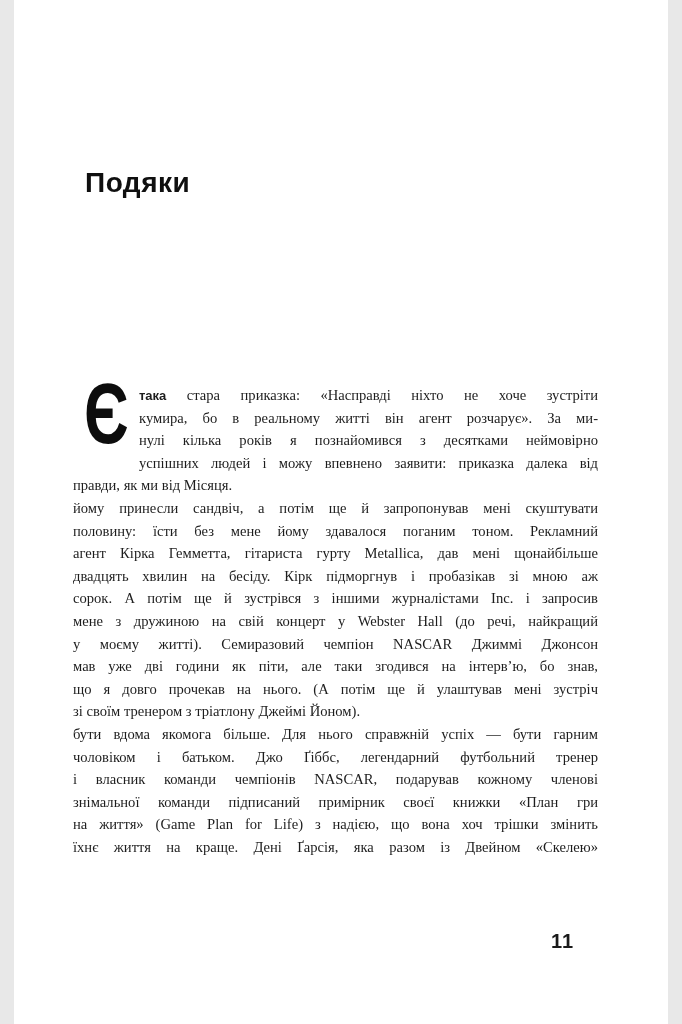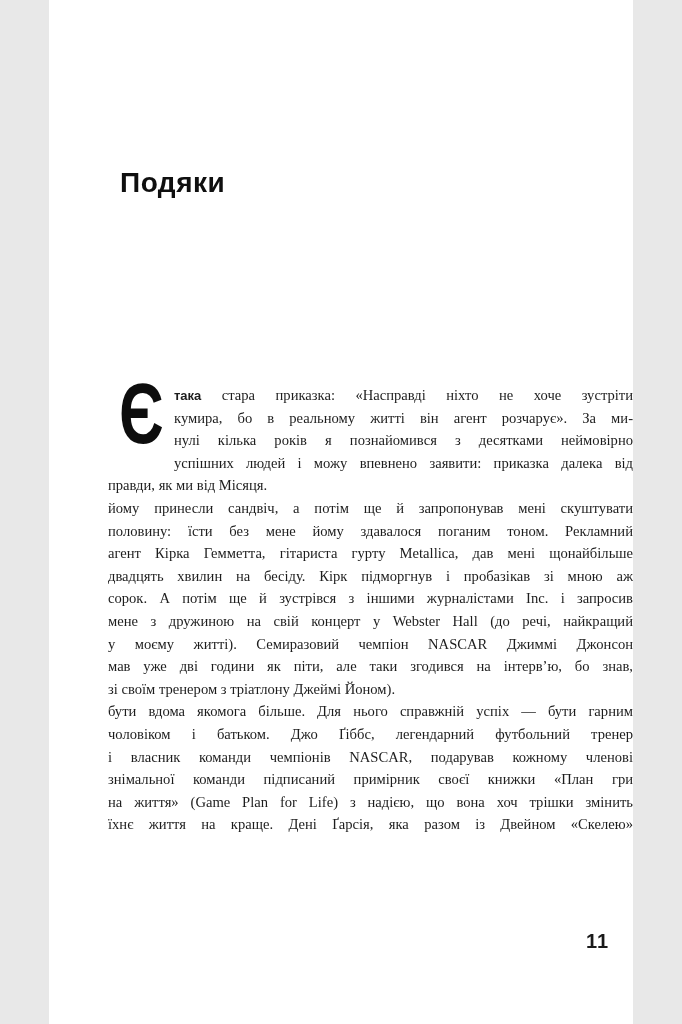--- a/index.html
+++ b/index.html
@@ -1,18 +1,18 @@
 <!DOCTYPE html>
 <html lang="uk"><head>
 <meta charset="utf-8">
 <style>
   html,body{margin:0;padding:0;background:#e8e8e8;}
   .page{
     position:relative;
-    width:584px;height:1024px;
+    width:654px;height:1024px;
     background:#ffffff;
     margin:0 auto;
     overflow:hidden;
     font-family:"Liberation Serif","DejaVu Serif",serif;
     color:#1d1d1d;
   }
   .heading{
     position:absolute;
     left:71px;top:150px;
     font-family:"Liberation Sans","DejaVu Sans",sans-serif;
@@ -90,20 +90,21 @@
       </div>
       <div class="para">
         <div class="line">йому принесли сандвіч, а потім ще й запропонував мені скуштувати</div>
         <div class="line">половину: їсти без мене йому здавалося поганим тоном. Рекламний</div>
         <div class="line">агент Кірка Гемметта, гітариста гурту Metallica, дав мені щонайбільше</div>
         <div class="line">двадцять хвилин на бесіду. Кірк підморгнув і пробазікав зі мною аж</div>
         <div class="line">сорок. А потім ще й зустрівся з іншими журналістами Inc. і запросив</div>
         <div class="line">мене з дружиною на свій концерт у Webster Hall (до речі, найкращий</div>
         <div class="line">у моєму житті). Семиразовий чемпіон NASCAR Джиммі Джонсон</div>
         <div class="line">мав уже дві години як піти, але таки згодився на інтерв’ю, бо знав,</div>
+        <div class="line">що я довго прочекав на нього. (А потім ще й улаштував мені зустріч</div>
         <div class="line short">зі своїм тренером з тріатлону Джеймі Йоном).</div>
       </div>
       <div class="para">
         <div class="line">бути вдома якомога більше. Для нього справжній успіх — бути гарним</div>
         <div class="line">чоловіком і батьком. Джо Ґіббс, легендарний футбольний тренер</div>
         <div class="line">і власник команди чемпіонів NASCAR, подарував кожному членові</div>
         <div class="line">знімальної команди підписаний примірник своєї книжки «План гри</div>
         <div class="line">на життя» (Game Plan for Life) з надією, що вона хоч трішки змінить</div>
         <div class="line">їхнє життя на краще. Дені Ґарсія, яка разом із Двейном «Скелею»</div>
       </div>

